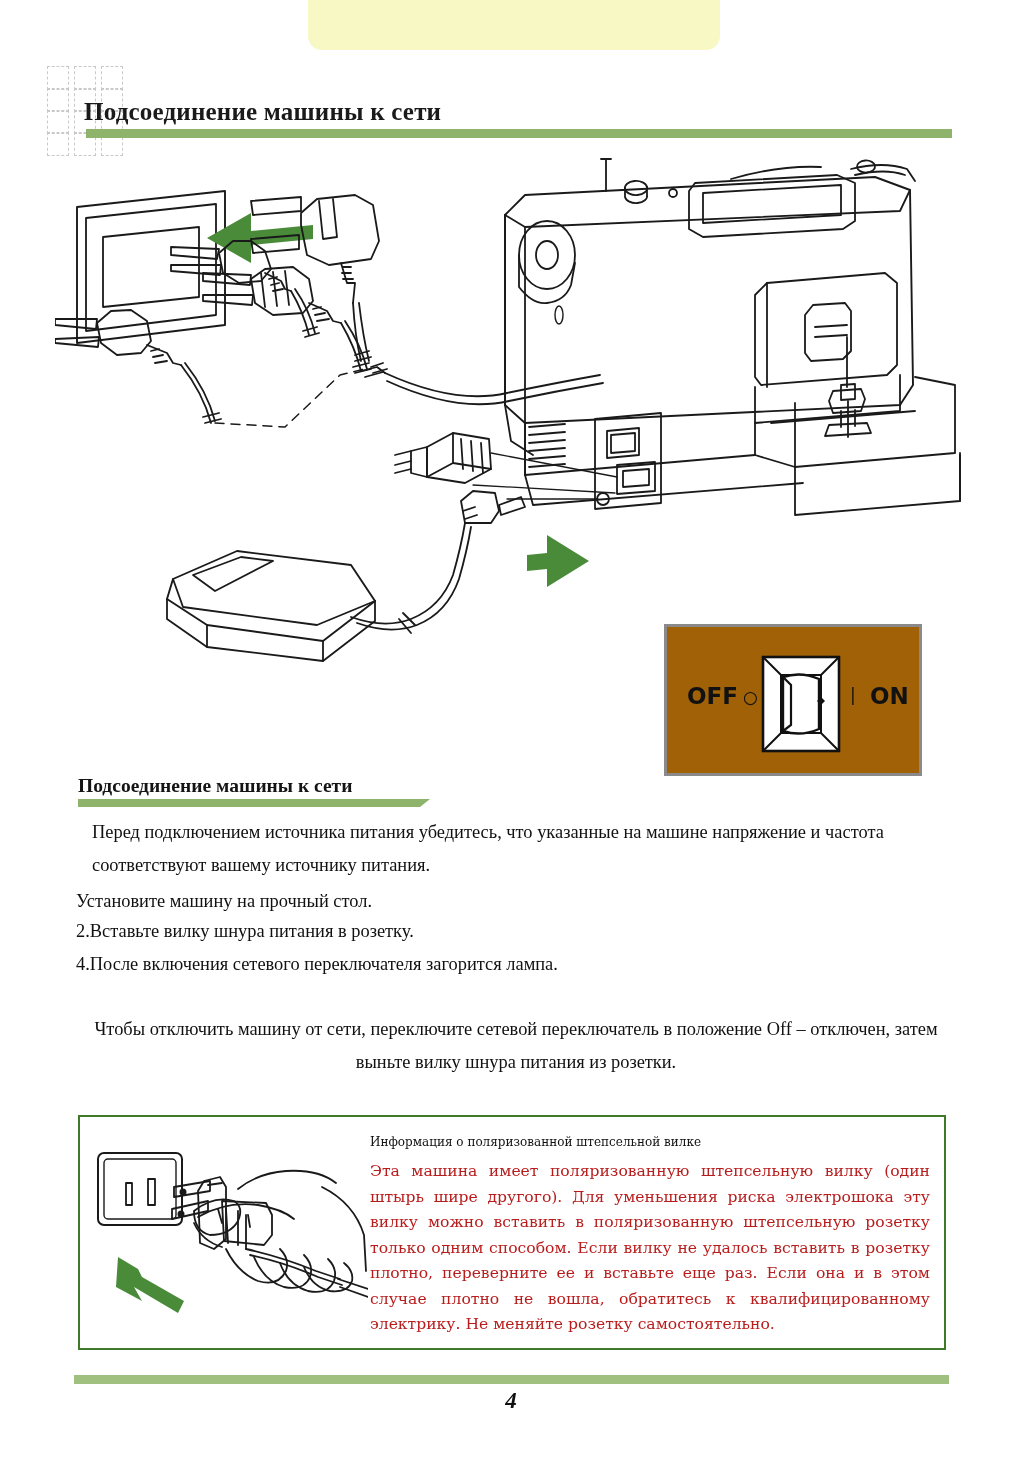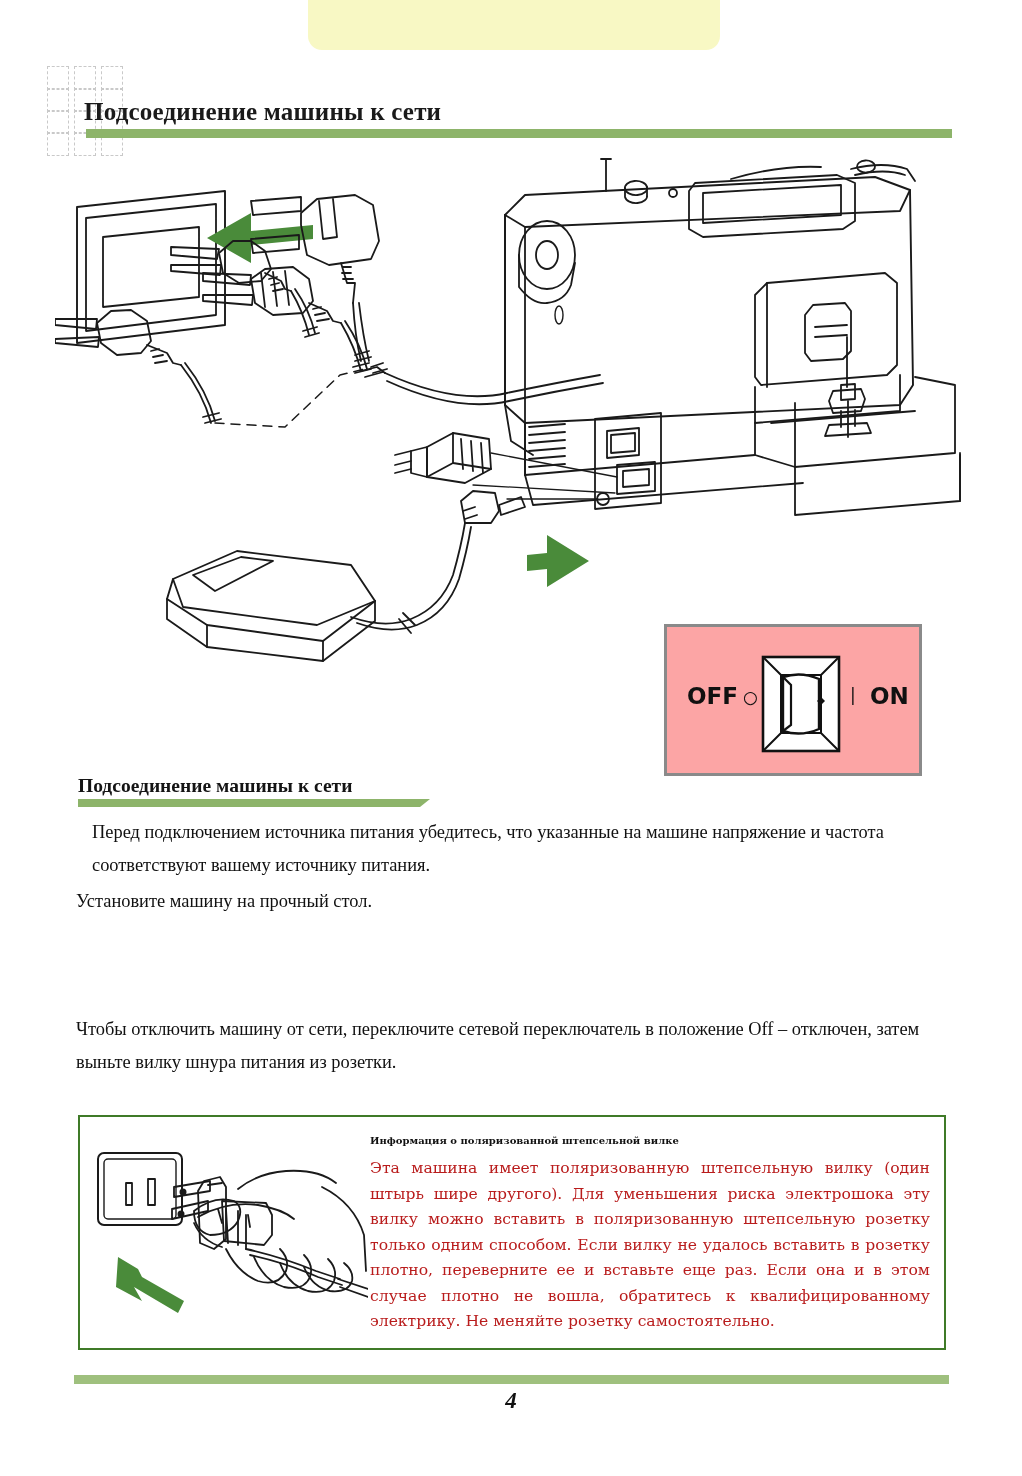--- a/index.html
+++ b/index.html
@@ -91,21 +91,21 @@
     position: absolute;
     font-size: 18.4px;
     line-height: 33px;
     color: #111;
     text-align: left;
   }
   #para-intro { left: 76px; top: 816px; width: 880px; margin-left: 16px; }
   #para-place { left: 76px; top: 885px; width: 880px; }
   #steps      { left: 76px; top: 915px; width: 880px; }
   #steps .step { white-space: nowrap; }
-  #para-off   { left: 76px; top: 1013px; width: 880px; }
+  #para-off   { left: 76px; top: 1013px; width: 880px; text-align: center; }
 
   
   #info-box {
     position: absolute;
     left: 78px; top: 1115px;
     width: 868px; height: 235px;
     border: 2.2px solid #3f7a28;
     background: #fff;
   }
   #info-illus {
@@ -113,22 +113,22 @@
     left: 6px; top: 14px;
     width: 282px; height: 206px;
   }
   #info-text {
     position: absolute;
     left: 290px; top: 18px;
     width: 560px;
   }
   #info-title {
     font-family: "DejaVu Serif", "Liberation Serif", serif;
-    font-weight: bold;
-    font-size: 10px;
+    font-weight: normal;
+    font-size: 12px;
     color: #111;
     margin: 0 0 10px 0;
   }
   #info-body {
     font-family: "DejaVu Serif", "Liberation Serif", serif;
     font-size: 15.6px;
     line-height: 25.5px;
     text-align: justify;
     color: #b91c1c;
     margin: 0;
@@ -340,21 +340,21 @@
     <path d="M452 344 L543 344" stroke-width="1.3"></path>
 
     <g fill="#4a8b3a" stroke="none">
       <path d="M472 400 L492 398 L492 380 L534 406 L492 432 L492 414 L472 416 Z"></path>
     </g>
 
   </g>
 </svg>
 </div>
 
-<div id="switch-panel" style="position:absolute; left:664px; top:624px; width:258px; height:152px; border:3px solid #8a8a8a; background:#fca5a5;">
+<div id="switch-panel" style="position:absolute; left:664px; top:624px; width:258px; height:152px; border:3px solid #8a8a8a; background:#a16207;">
   <div style="position:absolute; left:20px; top:56px; font-family:'DejaVu Sans','Liberation Sans',sans-serif; font-weight:bold; font-size:23px; color:#111;">OFF</div>
   <div style="position:absolute; left:76px; top:60px; font-family:'DejaVu Sans','Liberation Sans',sans-serif; font-size:17px; color:#111;">○</div>
 
   <svg style="position:absolute; left:94px; top:28px;" width="80" height="98" viewBox="0 0 80 98" xmlns="http://www.w3.org/2000/svg">
     <rect x="2" y="2" width="76" height="94" fill="#fff" stroke="#111" stroke-width="2.6"></rect>
     <path d="M2 2 L20 20 L60 20 L78 2 M2 96 L20 78 L60 78 L78 96 M20 20 L20 78 M60 20 L60 78" fill="none" stroke="#111" stroke-width="2"></path>
     <path d="M22 22 Q40 16 58 24 L58 74 Q40 82 22 76 Z" fill="#fff" stroke="#111" stroke-width="2.4"></path>
     <path d="M22 22 L30 30 L30 70 L22 76" fill="none" stroke="#111" stroke-width="2.2"></path>
     <path d="M56 46 L60 42 L64 46 L60 50 Z" fill="#111"></path>
   </svg>
@@ -365,20 +365,22 @@
 <div id="section-heading">
   <svg class="underline" width="420" height="8" viewBox="0 0 420 8" preserveAspectRatio="none" xmlns="http://www.w3.org/2000/svg">
     <path d="M0 0 L352 0 L342 8 L0 8 Z" fill="#8db46a"></path>
   </svg>
   <div class="txt">Подсоединение машины к сети</div>
 </div>
 
 <div class="body-text" id="para-intro">Перед подключением источника питания убедитесь, что указанные на машине напряжение и частота соответствуют вашему источнику питания.</div>
 <div class="body-text" id="para-place">Установите машину на прочный стол.</div>
 <div class="body-text" id="steps">
+  <div class="step">2.Вставьте вилку шнура питания в розетку.</div>
+  <div class="step">4.После включения сетевого переключателя загорится лампа.</div>
 </div>
 <div class="body-text" id="para-off">Чтобы отключить машину от сети, переключите сетевой переключатель в положение Off – отключен, затем выньте вилку шнура питания из розетки.</div>
 
 <div id="info-box">
   <div id="info-illus">
     <svg width="282" height="206" viewBox="0 0 282 206" xmlns="http://www.w3.org/2000/svg">
       <g fill="none" stroke="#1a1a1a" stroke-width="1.8" stroke-linejoin="round" stroke-linecap="round">
 
         <rect x="12" y="22" width="84" height="72" rx="6" stroke-width="2"></rect>
         <rect x="18" y="28" width="72" height="60" rx="4" stroke-width="1.4"></rect>

